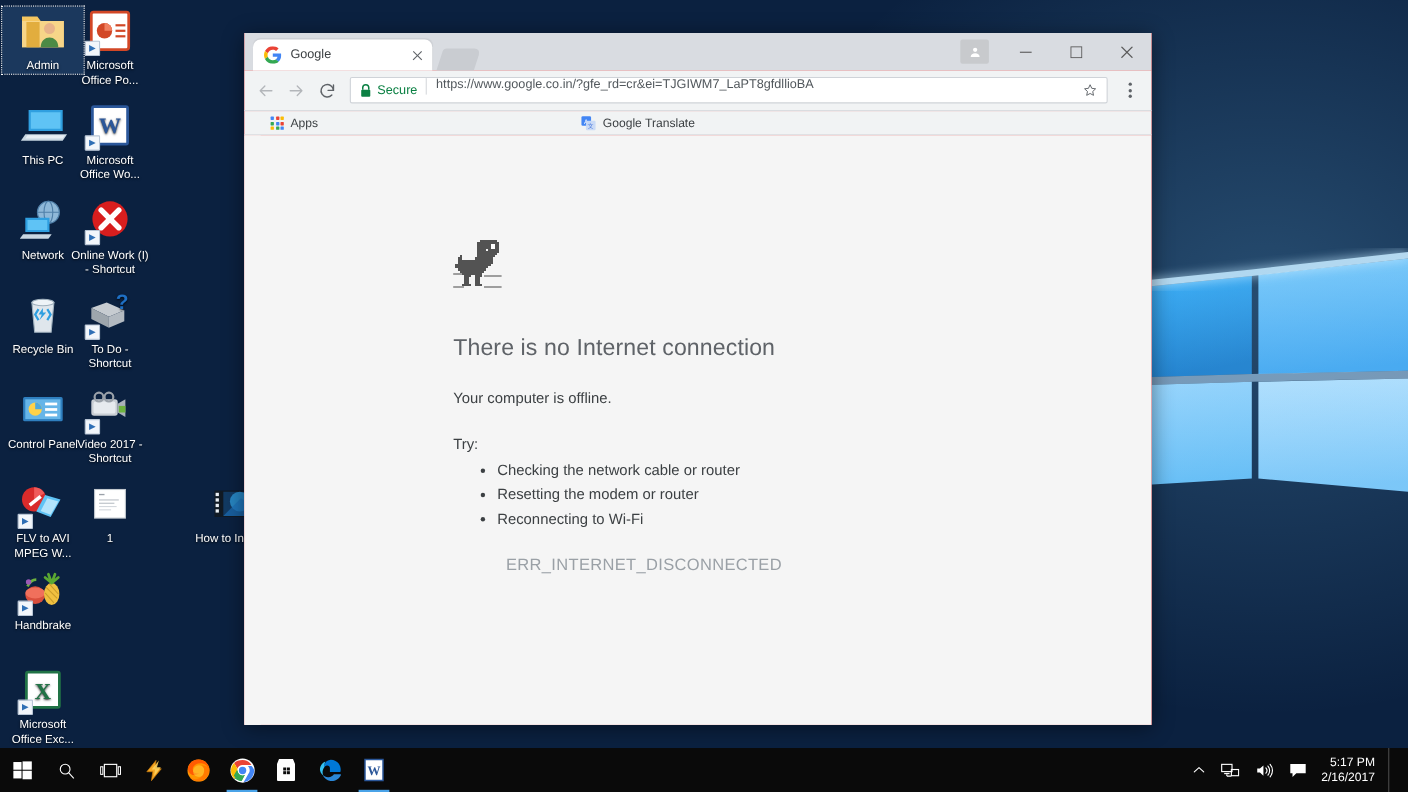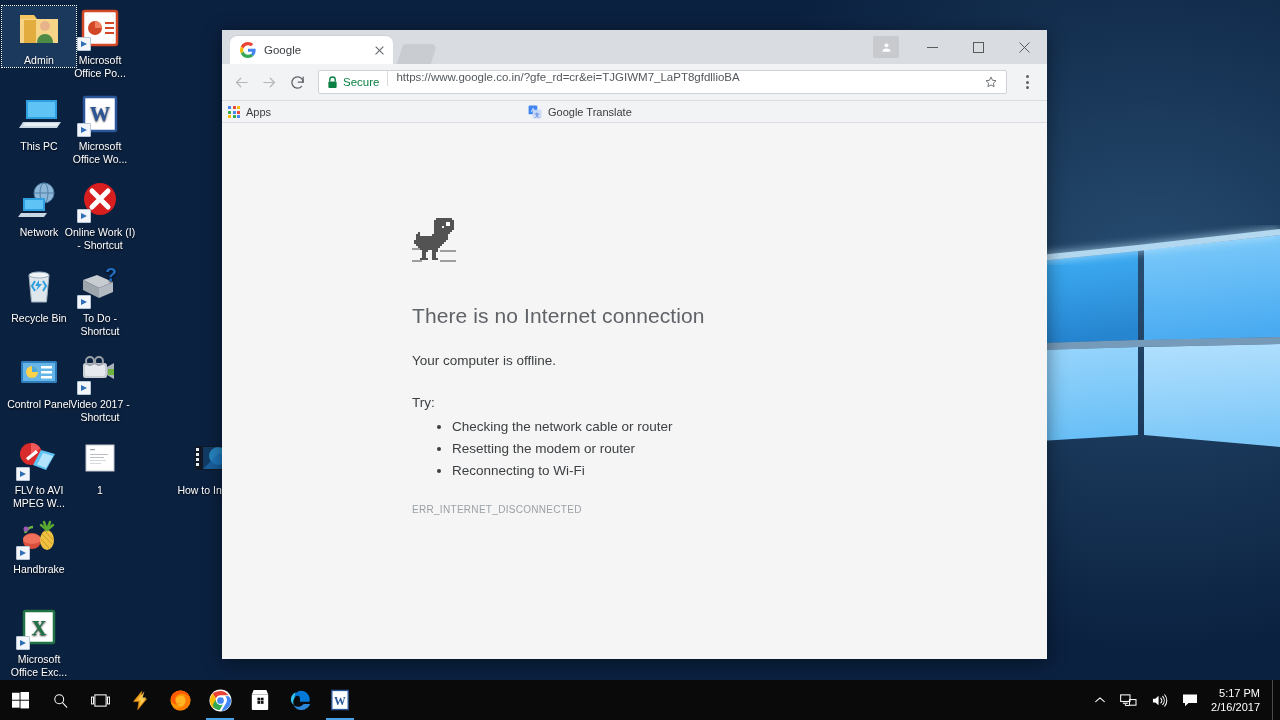--- a/index.html
+++ b/index.html
@@ -196,21 +196,21 @@
   }
   .err-subtitle { font-size: 13.5px; color: #3c4043; margin-bottom: 27px; }
   .err-try { font-size: 13.5px; color: #3c4043; margin-bottom: 6px; }
   .err-list { list-style: disc; margin: 0 0 0 40px; padding: 0; }
   .err-list li {
     font-size: 13.5px; color: #3c4043;
     line-height: 22px;
   }
   .err-code {
     margin-top: 22px;
-    font-size: 10px; color: #9aa0a6; letter-spacing: 0.3px;
+    font-size: 15px; color: #9aa0a6; letter-spacing: 0.3px; margin-left: 48px;
   }
 
   
   #taskbar {
     position: absolute; left: 0; bottom: 0;
     width: 1280px; height: 40px;
     background: #0a0a0a;
     display: flex; align-items: center;
   }
   .tb-btn {
@@ -218,21 +218,21 @@
     display: flex; align-items: center; justify-content: center;
     position: relative; cursor: pointer;
   }
   .tb-app { width: 40px; }
   .tb-running::after {
     content: ""; position: absolute; bottom: 0; left: 6px;
     width: 28px; height: 2.5px; background: #4aa3e8;
   }
   #tray {
     margin-left: auto; height: 40px;
-    display: flex; align-items: center; padding-right: 2px;
+    display: flex; align-items: center; padding-right: 12px;
   }
   .tray-btn {
     height: 40px; padding: 0 7px;
     display: flex; align-items: center; justify-content: center;
     cursor: pointer;
   }
   .clock {
     color: #fff; font-size: 11px; line-height: 14px;
     text-align: right; padding: 0 12px 0 6px; cursor: pointer;
   }
@@ -519,21 +519,21 @@
     </div>
 
     <div class="menu-btn">
       <i></i>
       <i></i>
       <i></i>
     </div>
   </div>
 
   <div class="bookmarks-bar">
-    <div class="bm-item" style="left:0;">
+    <div class="bm-item" style="left:18px;">
       <span class="apps-grid">
         <i style="background:#4285F4"></i>
           <i style="background:#EA4335"></i>
           <i style="background:#FBBC05"></i>
         <i style="background:#34A853"></i>
           <i style="background:#4285F4"></i>
           <i style="background:#EA4335"></i>
         <i style="background:#FBBC05"></i>
           <i style="background:#34A853"></i>
           <i style="background:#4285F4"></i>

